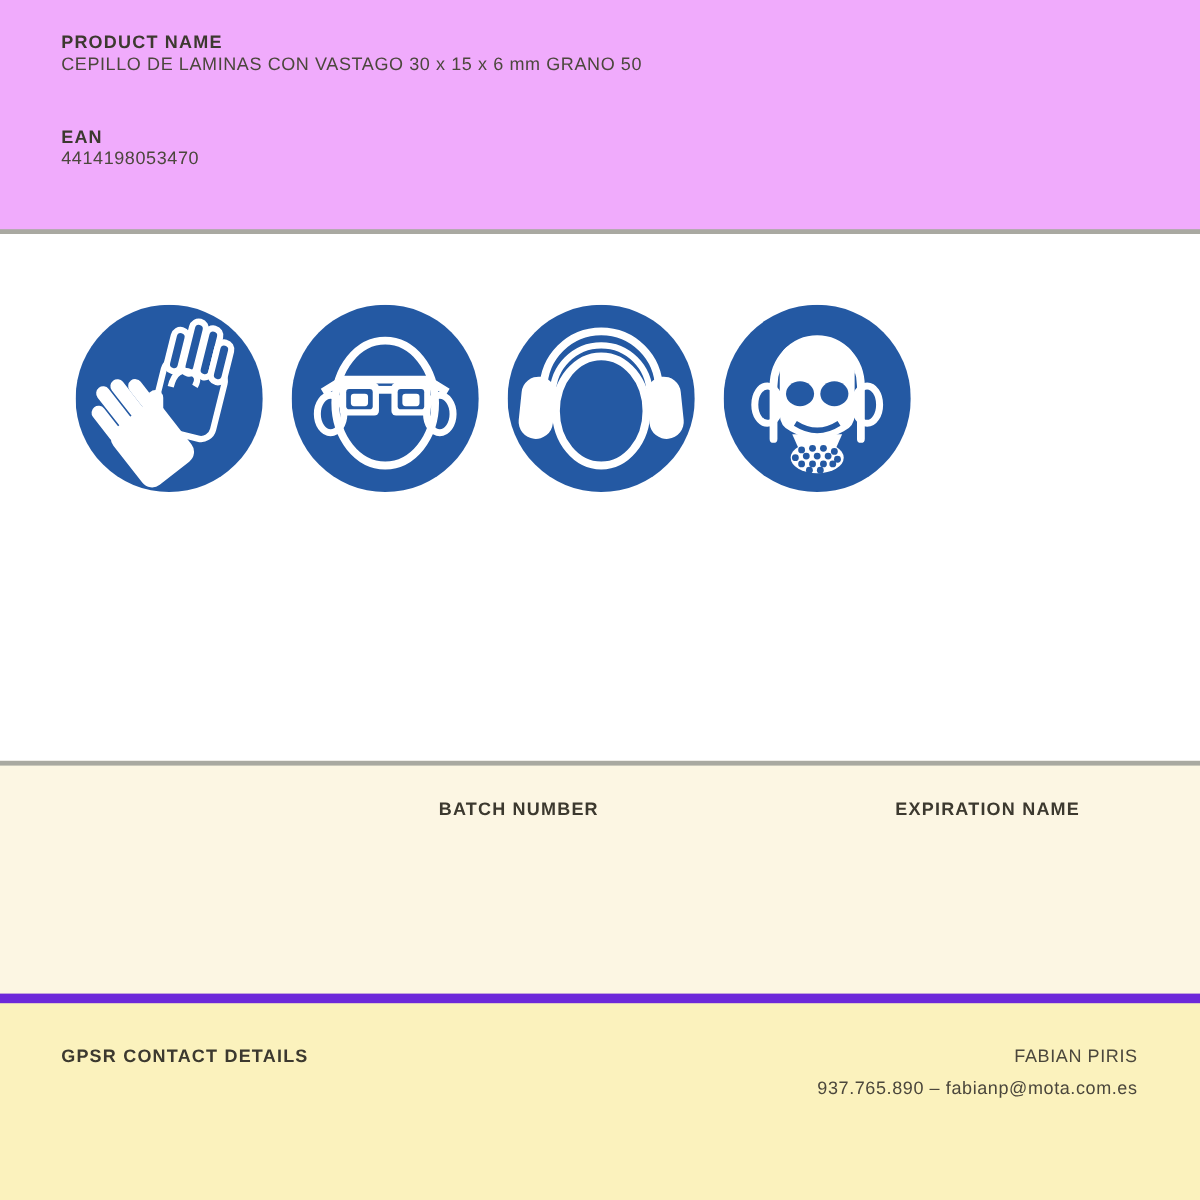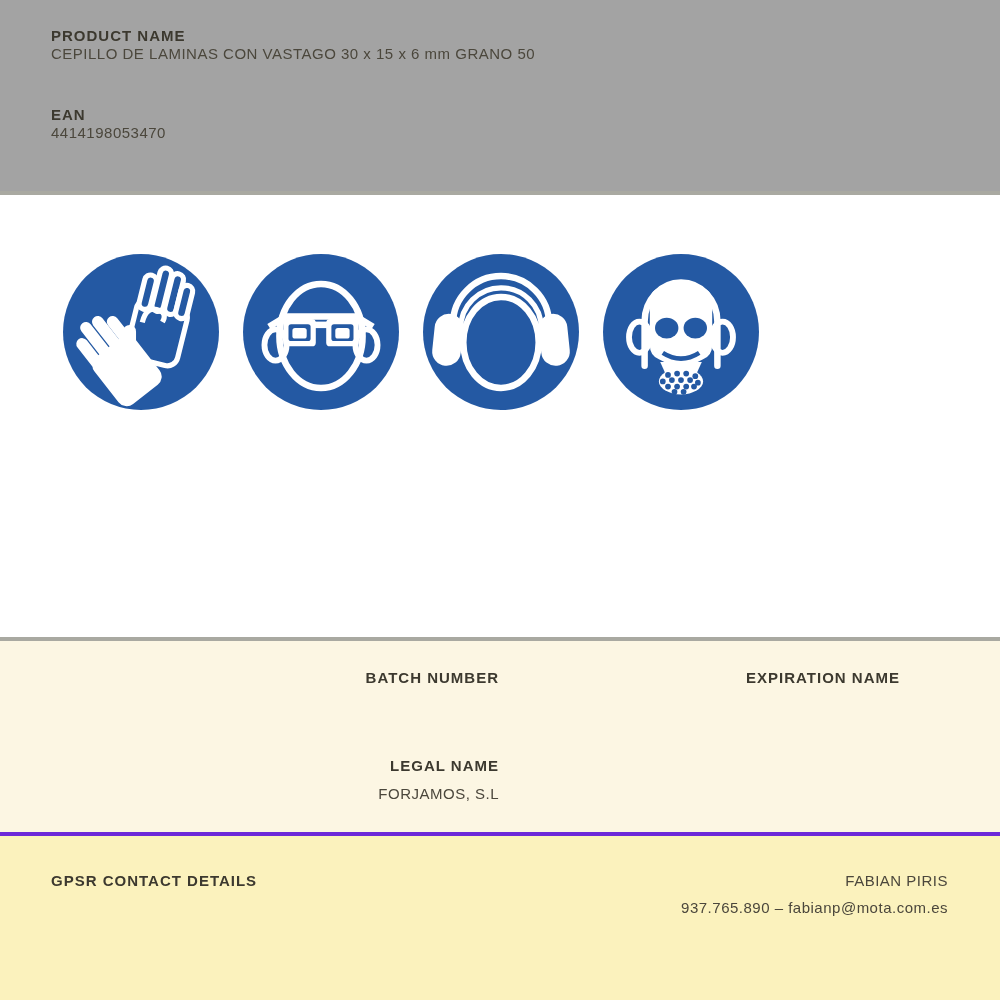--- a/index.html
+++ b/index.html
@@ -6,41 +6,41 @@
   body {
     width: 1000px; height: 1000px;
     font-family: "Liberation Sans", sans-serif;
     background: #ffffff;
     overflow: hidden;
   }
   .label { width: 1000px; height: 1000px; display: flex; flex-direction: column; }
 
   
   .sec-top {
-    height: 184px; background: #a3a3a3;
+    height: 184px; background: #f0abfc;
     border-bottom: 4px solid #A9A9A1;
     padding: 27px 51px 16px 51px; box-sizing: content-box;
     height: 153px; 
   }
   .sec-icons {
     height: 456px; background: #ffffff;
     padding-top: 0;
   }
   .icons-row { display: flex; gap: 24px; padding-left: 63px; padding-top: 59px; }
   .sec-info {
     background: #FCF6E3;
     border-top: 4px solid #A9A9A1;
     height: 168px; 
     padding: 28px 100px 0 98px;
   }
   .info-grid { display: grid; grid-template-columns: 1fr 1fr; text-align: right; }
   .info-row2 { margin-top: 70px; }
   .sec-contact {
     background: #FBF2BD;
-    border-top: 4px solid #6d28d9;
+    border-top: 8px solid #6d28d9;
     height: 116px; 
     padding: 36px 52px 16px 51px;
   }
 
   
   .lbl {
     font-weight: bold; font-size: 15px; letter-spacing: 1px;
     color: #3C392F; line-height: 18px; margin: 0;
   }
   .val {
@@ -162,24 +162,20 @@
 
     </div>
   </div>
 
   <div class="sec-info">
     <div class="info-grid">
       <p class="lbl">BATCH NUMBER</p>
       <p class="lbl">EXPIRATION NAME</p>
     </div>
     <div class="info-grid info-row2">
-      <div>
-        <p class="lbl">LEGAL NAME</p>
-        <p class="val mt10">FORJAMOS, S.L</p>
-      </div>
     </div>
   </div>
 
   <div class="sec-contact">
     <div class="contact-row1">
       <p class="lbl">GPSR CONTACT DETAILS</p>
       <p class="val">FABIAN PIRIS</p>
     </div>
     <p class="val right mt9">937.765.890 – fabianp@mota.com.es</p>
   </div>

